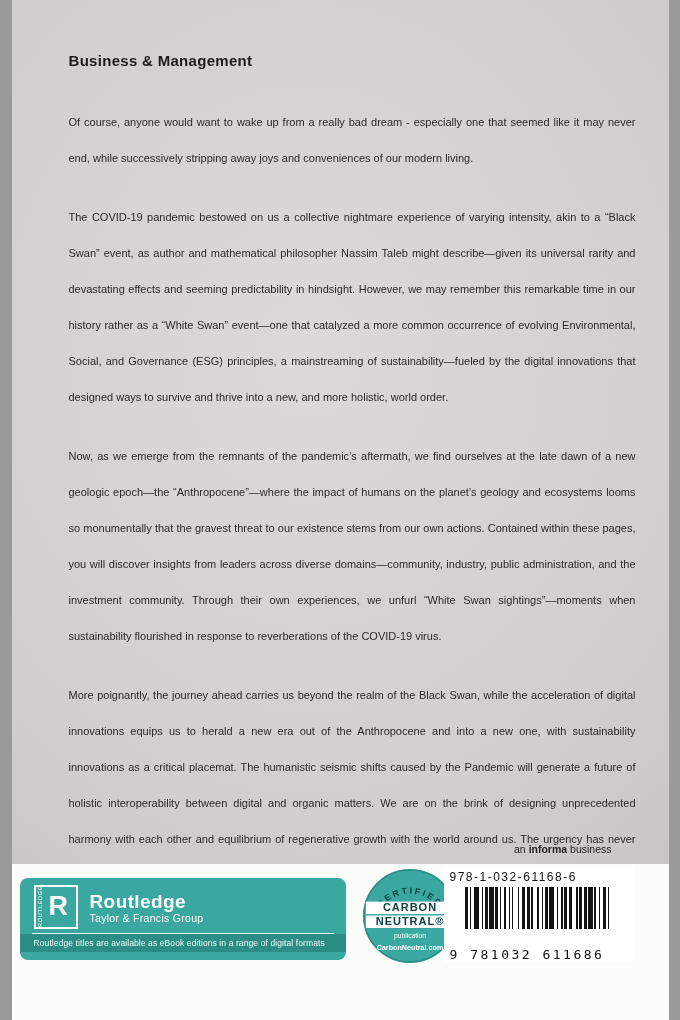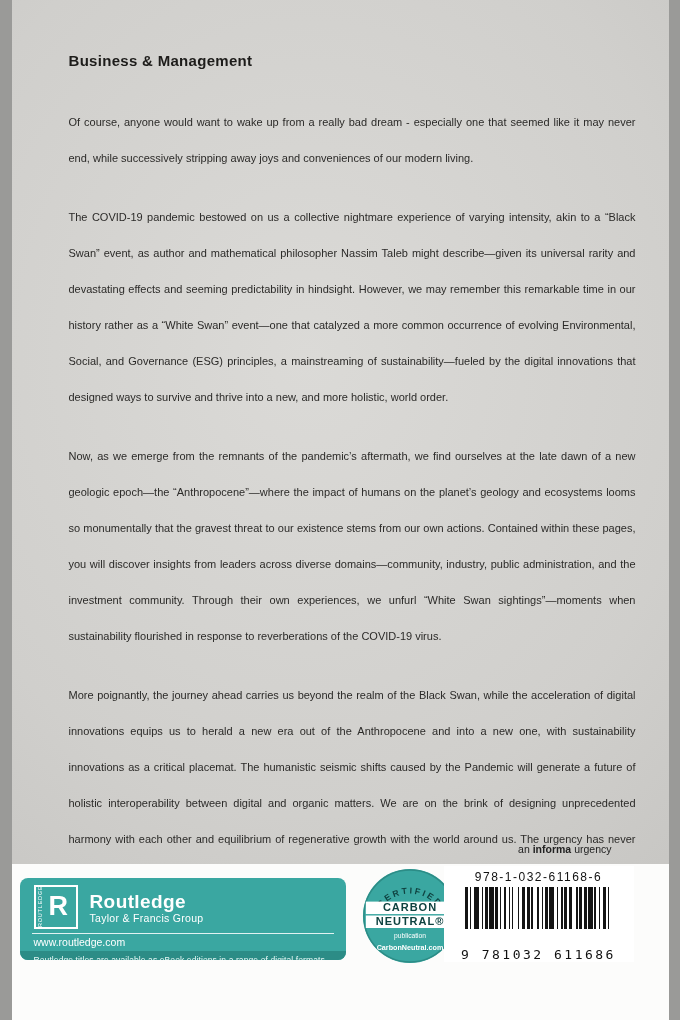--- a/index.html
+++ b/index.html
@@ -51,21 +51,21 @@
     background:#2c8c86;color:#eafaf8;
     font-size:8.5px;letter-spacing:.1px;
     padding:4px 10px 4px 14px;white-space:nowrap;
   }
   
   .badge{position:absolute;left:350px;top:4px;width:96px;height:96px;}
   
   .barcode-box{
     position:absolute;right:35px;top:2px;width:190px;height:96px;
     background:#ffffff;box-sizing:border-box;padding:4px 6px;
-    text-align:center;color:#111;
+    color:#111;
   }
   .isbn-top{font-size:12px;letter-spacing:1.5px;line-height:14px;}
   .bars{
     display:flex;align-items:stretch;justify-content:center;
     height:42px;margin:3px auto 0;width:178px;overflow:hidden;
   }
   .isbn-digits{
     font-size:13px;letter-spacing:2.5px;margin-top:18px;
     font-family:"DejaVu Sans Mono", monospace;
   }
@@ -78,38 +78,37 @@
   <div class="category">Business &amp; Management</div>
 
   <div class="body-text">
     <p>Of course, anyone would want to wake up from a really bad dream - especially one that seemed like it may never end, while successively stripping away joys and conveniences of our modern living.</p>
     <p>The COVID-19 pandemic bestowed on us a collective nightmare experience of varying intensity, akin to a “Black Swan” event, as author and mathematical philosopher Nassim Taleb might describe—given its universal rarity and devastating effects and seeming predictability in hindsight. However, we may remember this remarkable time in our history rather as a “White Swan” event—one that catalyzed a more common occurrence of evolving Environmental, Social, and Governance (ESG) principles, a mainstreaming of sustainability—fueled by the digital innovations that designed ways to survive and thrive into a new, and more holistic, world order.</p>
     <p>Now, as we emerge from the remnants of the pandemic’s aftermath, we find ourselves at the late dawn of a new geologic epoch—the “Anthropocene”—where the impact of humans on the planet’s geology and ecosystems looms so monumentally that the gravest threat to our existence stems from our own actions. Contained within these pages, you will discover insights from leaders across diverse domains—community, industry, public administration, and the investment community. Through their own experiences, we unfurl “White Swan sightings”—moments when sustainability flourished in response to reverberations of the COVID-19 virus.</p>
     <p>More poignantly, the journey ahead carries us beyond the realm of the Black Swan, while the acceleration of digital innovations equips us to herald a new era out of the Anthropocene and into a new one, with sustainability innovations as a critical placemat. The humanistic seismic shifts caused by the Pandemic will generate a future of holistic interoperability between digital and organic matters. We are on the brink of designing unprecedented harmony with each other and equilibrium of regenerative growth with the world around us. The urgency has never been greater, nor the possibilities so profound.</p>
   </div>
 
   <div class="informa-line">
-    <span>an </span><b>informa</b><span> urgency</span>
+    <span>an </span><b>informa</b><span> business</span>
   </div>
 
   <div class="bottom-band">
 
     <div class="routledge-box">
       <div class="rl-top">
         <div class="rl-mark">
           <span class="rl-vert">ROUTLEDGE</span>
           <span class="rl-R">R</span>
         </div>
         <div class="rl-names">
           <div class="rl-name">Routledge</div>
           <div class="rl-group">Taylor &amp; Francis Group</div>
         </div>
       </div>
       <div class="rl-sep"></div>
-      <div class="rl-site">www.routledge.com</div>
       <div class="rl-strip">Routledge titles are available as eBook editions in a range of digital formats</div>
     </div>
 
     <div class="badge">
       <svg width="96" height="96" viewBox="0 0 100 100">
         <defs>
           <clipPath id="cclip">
               <circle cx="50" cy="50" r="49"></circle>
             </clipPath>
           <path id="arcTop" d="M 13 56 A 38 38 0 0 1 87 56"></path>

